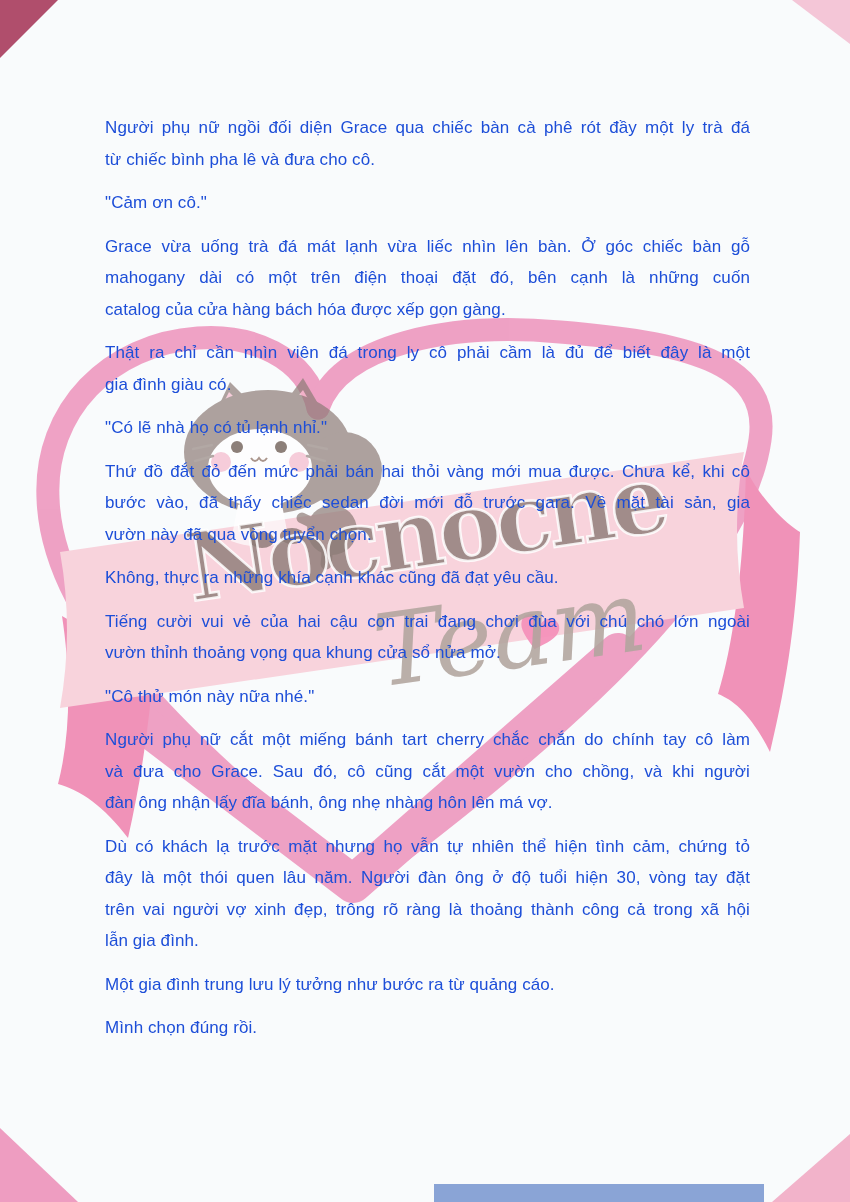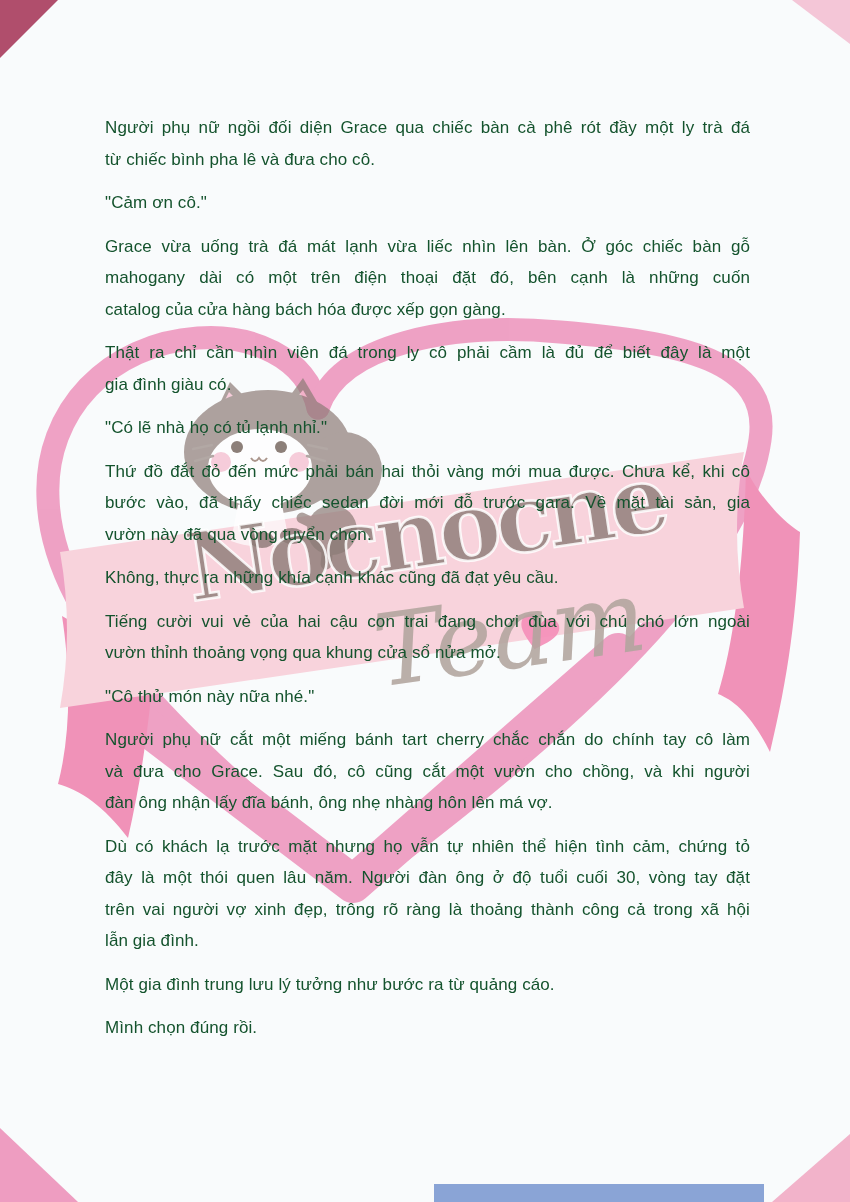--- a/index.html
+++ b/index.html
@@ -9,21 +9,21 @@
   .wm-svg{position:absolute;left:0;top:0;}
   .wm-word{position:absolute;left:95px;top:478px;width:660px;text-align:center;
     font-family:"DejaVu Serif","Liberation Serif",serif;font-weight:bold;font-size:94px;
     letter-spacing:-5px;color:rgba(139,122,117,0.80);
     -webkit-text-stroke:2.5px rgba(255,255,255,0.85);
     transform:rotate(-8.5deg);white-space:nowrap;z-index:2;}
   .wm-script{position:absolute;left:340px;top:575px;width:340px;text-align:center;
     font-family:"DejaVu Serif","Liberation Serif",serif;font-style:italic;font-size:100px;
     color:rgba(176,164,157,0.88);transform:rotate(-8deg);white-space:nowrap;z-index:3;}
   .text-block{position:absolute;left:105px;top:112px;width:645px;z-index:5;
-    color:#14532d;font-size:17px;line-height:31.5px;font-weight:500;letter-spacing:0.1px;}
+    color:#1d4ed8;font-size:17px;line-height:31.5px;font-weight:500;letter-spacing:0.1px;}
   .para{margin:0 0 12px 0;}
   .line{text-align:justify;text-align-last:justify;}
   .line.last{text-align-last:left;}
   .deco-layer{position:absolute;left:0;top:0;width:850px;height:1202px;z-index:4;pointer-events:none;}
 </style>
 </head>
 <body>
 
 <div class="page">
 
@@ -120,21 +120,21 @@
       <div class="para">
         <div class="line last">"Cô thử món này nữa nhé."</div>
       </div>
       <div class="para">
         <div class="line">Người phụ nữ cắt một miếng bánh tart cherry chắc chắn do chính tay cô làm</div>
         <div class="line">và đưa cho Grace. Sau đó, cô cũng cắt một vườn cho chồng, và khi người</div>
         <div class="line last">đàn ông nhận lấy đĩa bánh, ông nhẹ nhàng hôn lên má vợ.</div>
       </div>
       <div class="para">
         <div class="line">Dù có khách lạ trước mặt nhưng họ vẫn tự nhiên thể hiện tình cảm, chứng tỏ</div>
-        <div class="line">đây là một thói quen lâu năm. Người đàn ông ở độ tuổi cuối 30, vòng tay đặt</div>
+        <div class="line">đây là một thói quen lâu năm. Người đàn ông ở độ tuổi hiện 30, vòng tay đặt</div>
         <div class="line">trên vai người vợ xinh đẹp, trông rõ ràng là thoảng thành công cả trong xã hội</div>
         <div class="line last">lẫn gia đình.</div>
       </div>
       <div class="para">
         <div class="line last">Một gia đình trung lưu lý tưởng như bước ra từ quảng cáo.</div>
       </div>
       <div class="para">
         <div class="line last">Mình chọn đúng rồi.</div>
       </div>
     </div>

